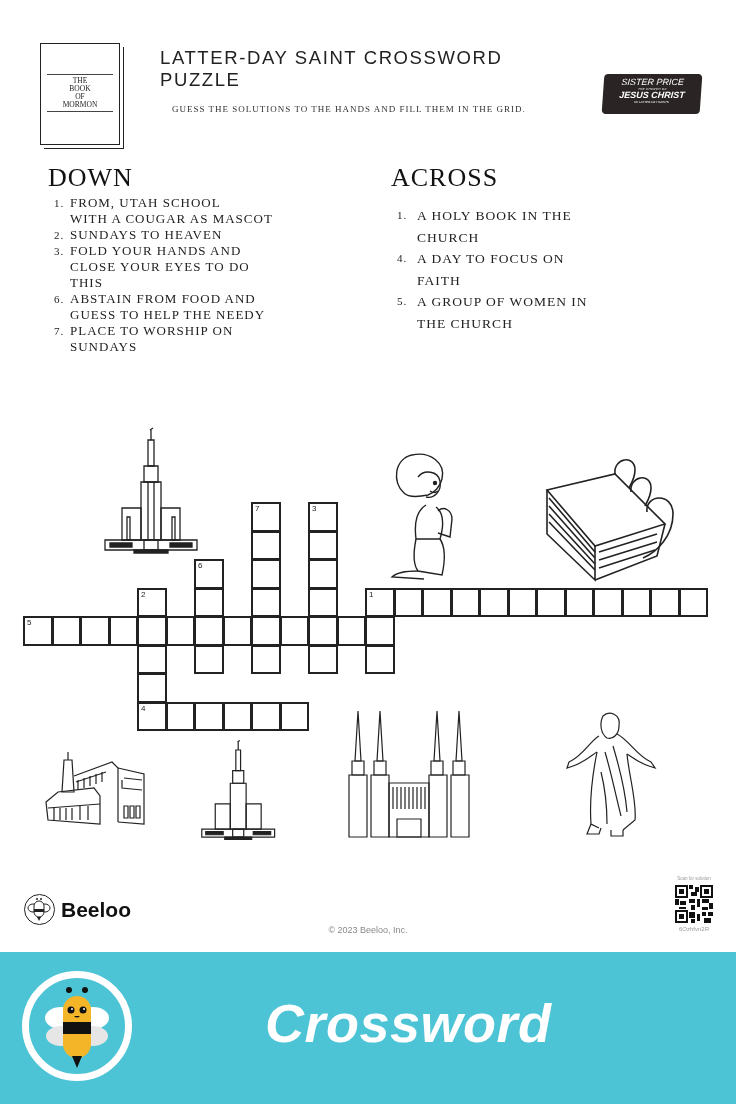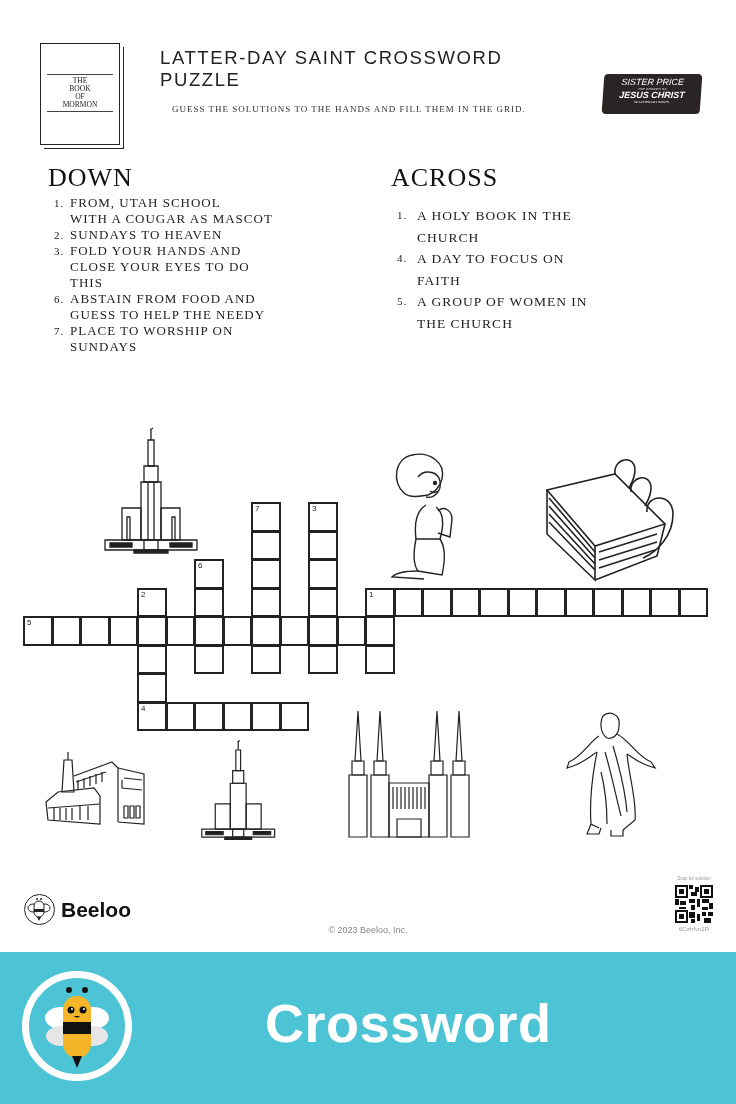--- a/index.html
+++ b/index.html
@@ -41,21 +41,21 @@
   .beeloo-logo { left: 24px; top: 894px; display: flex; align-items: center; gap: 6px; }
   .beeloo-mark { width: 31px; height: 31px; border-radius: 50%; border: 1.5px solid #222; position: relative; background: #fff; }
   .beeloo-word { font-family: "Liberation Sans", sans-serif; font-weight: bold; font-size: 21px; color: #111; }
   .copyright { left: 300px; top: 925px; width: 136px; text-align: center; font-family: "Liberation Sans", sans-serif; font-size: 9px; color: #888; }
   .qr-caption { left: 668px; top: 876px; width: 52px; text-align: center; font-family: "Liberation Sans", sans-serif; font-size: 4.5px; color: #999; }
   .qr { left: 675px; top: 885px; width: 38px; height: 38px; }
   .qr-code { left: 668px; top: 926px; width: 52px; text-align: center; font-family: "Liberation Sans", sans-serif; font-size: 6px; color: #999; }
 
   .banner { left: 0; top: 952px; width: 736px; height: 152px; background: #4cc4d6; }
   .banner-ring { left: 22px; top: 19px; width: 110px; height: 110px; border-radius: 50%; border: 7px solid #fff; background: #4cc4d6; }
-  .banner-title { left: 265px; top: 40px; font-family: "Liberation Sans", sans-serif; font-weight: bold; font-size: 54px; color: #fff; letter-spacing: 0.5px; }
+  .banner-title { left: 265px; top: 40px; font-family: "Liberation Sans", sans-serif; font-weight: bold; font-size: 54px; color: #fff; letter-spacing: 0.5px; font-style: italic; }
 </style>
 </head>
 <body>
 
 <div class="abs book-cover">
   <div class="book-title">THE
 BOOK
 OF
 MORMON</div>
 </div>

